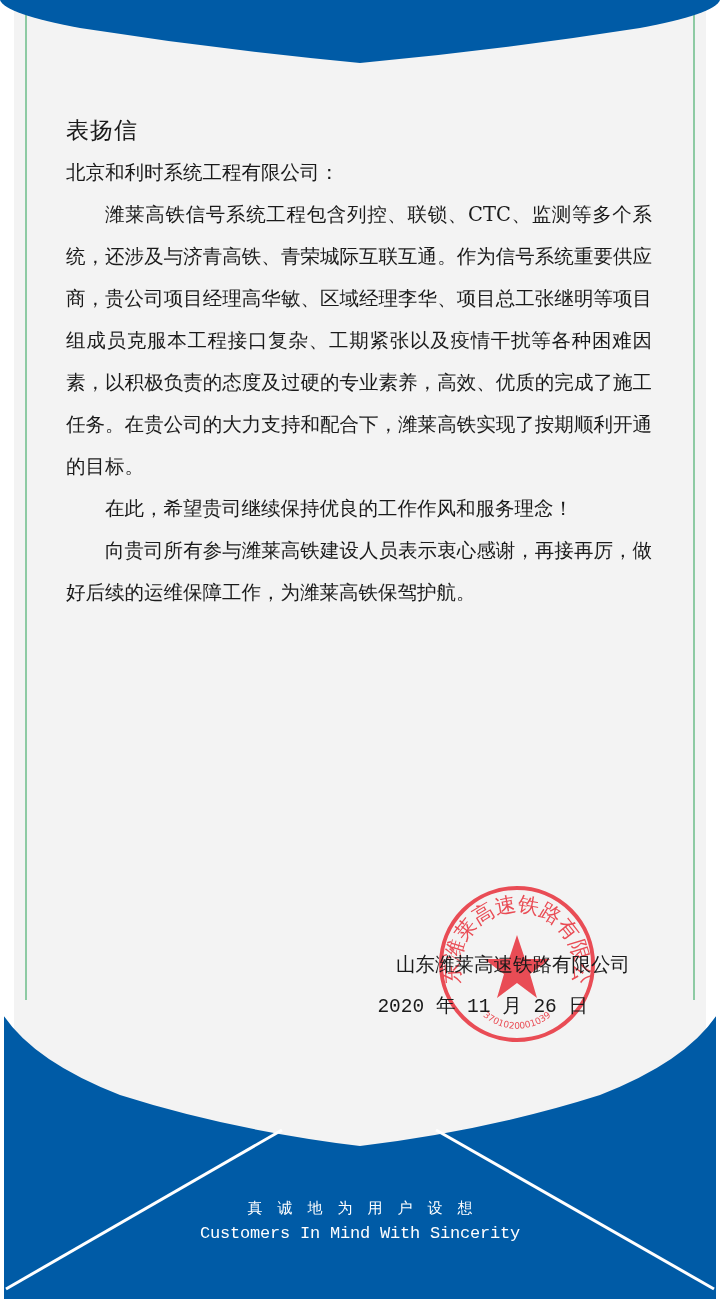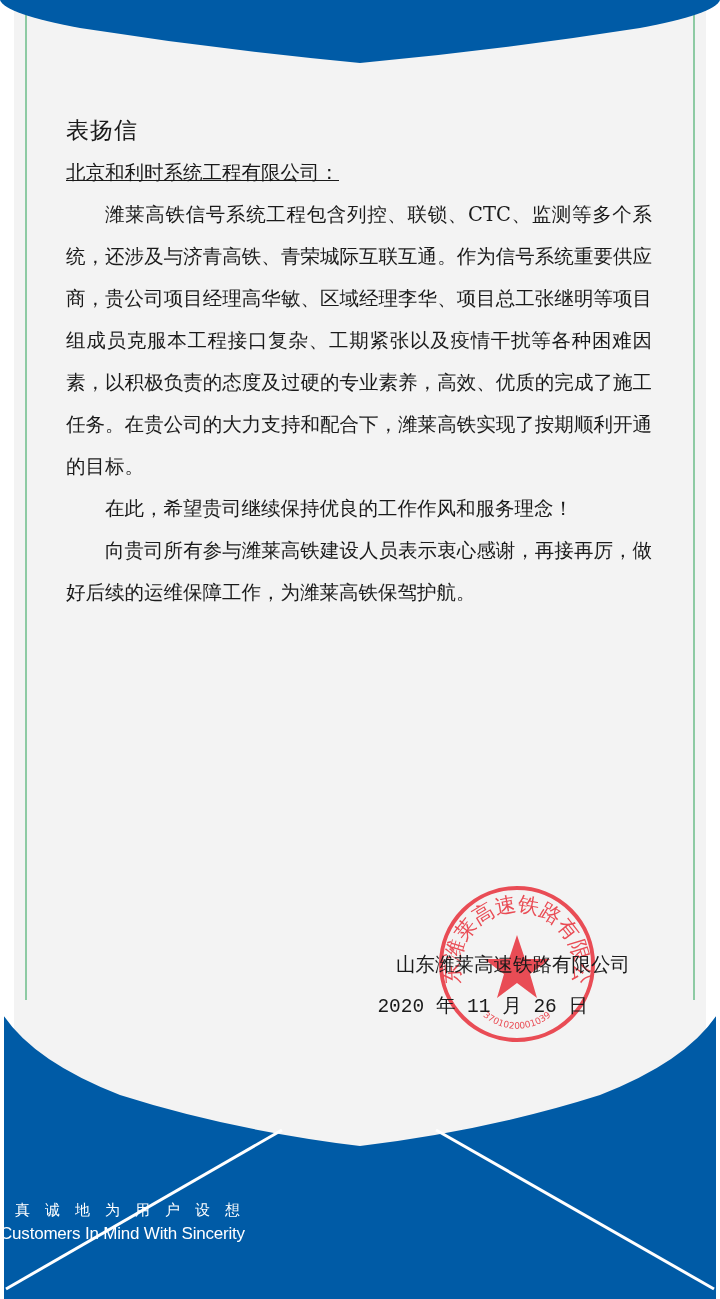--- a/index.html
+++ b/index.html
@@ -19,31 +19,31 @@
     .green-line.right { left: 693px; }
     svg.shape { position: absolute; left: 0; top: 0; }
     .letter {
       position: absolute; left: 66px; top: 108px; width: 586px;
       color: #1a1a1a; font-size: 19.5px; line-height: 42px;
     }
     .title {
       text-align: left; font-size: 23px; line-height: 44px; margin-bottom: 0px;
       font-family: "DejaVu Sans", "Liberation Sans", sans-serif; letter-spacing: 1px;
     }
-    .salutation { margin: 0; text-decoration: underline; }
+    .salutation { margin: 0; }
     .para { margin: 0; text-indent: 2em; text-align: justify; }
     .sign {
       position: absolute; right: 90px; top: 944px; text-align: right;
       font-size: 19.5px; line-height: 42px; color: #1a1a1a; z-index: 3;
     }
     .sign .date { margin-right: 42px; font-family: Liberation Mono, monospace; }
     .seal { position: absolute; left: 436px; top: 883px; width: 162px; height: 162px; z-index: 2; opacity: 0.85; }
     .footer {
-      position: absolute; left: 0; top: 1198px; width: 720px; text-align: left; color: #ffffff; z-index: 4;
-      font-family: Liberation Sans, sans-serif;
+      position: absolute; left: 0; top: 1198px; width: 720px; text-align: center; color: #ffffff; z-index: 4;
+      font-family: Liberation Mono, monospace;
     }
     .footer .cn { font-size: 15px; letter-spacing: 15px; margin-left: 15px; line-height: 24px; }
     .footer .en { font-size: 17px; line-height: 24px; letter-spacing: -0.2px; }
   </style>
 </head>
 <body>
 
 <div class="paper"></div>
 <div class="green-line left"></div>
 <div class="green-line right"></div>

